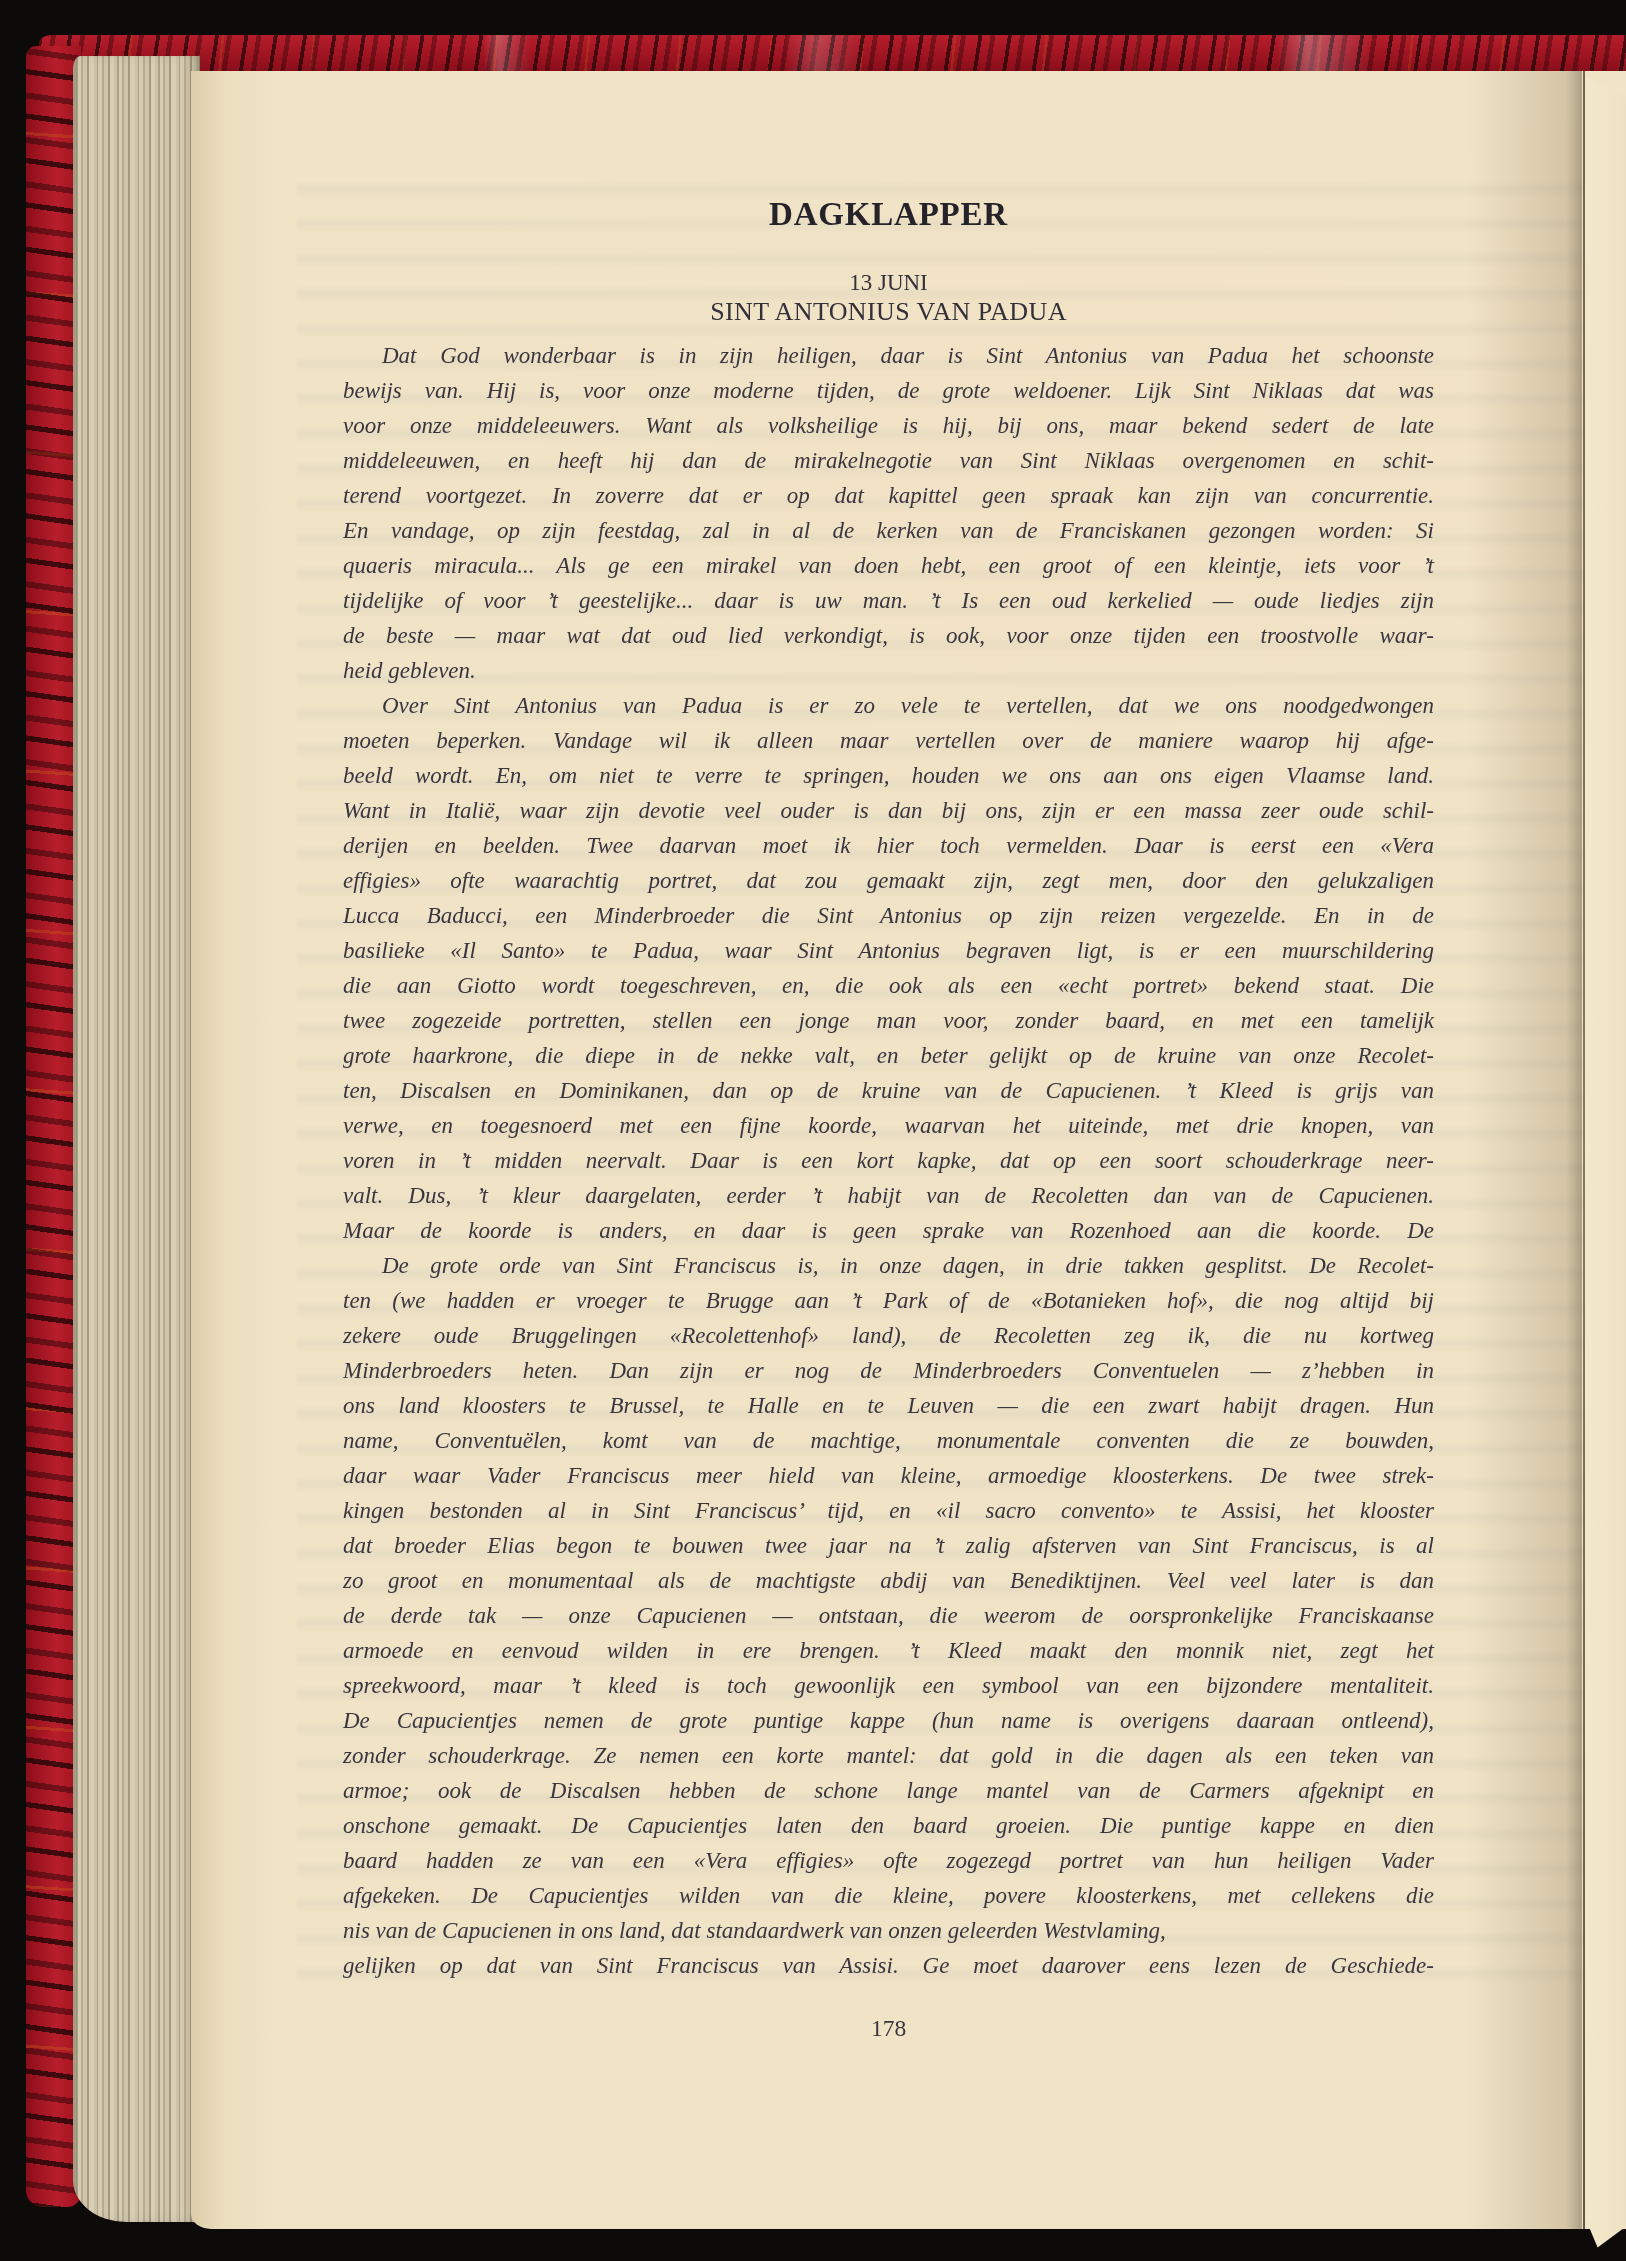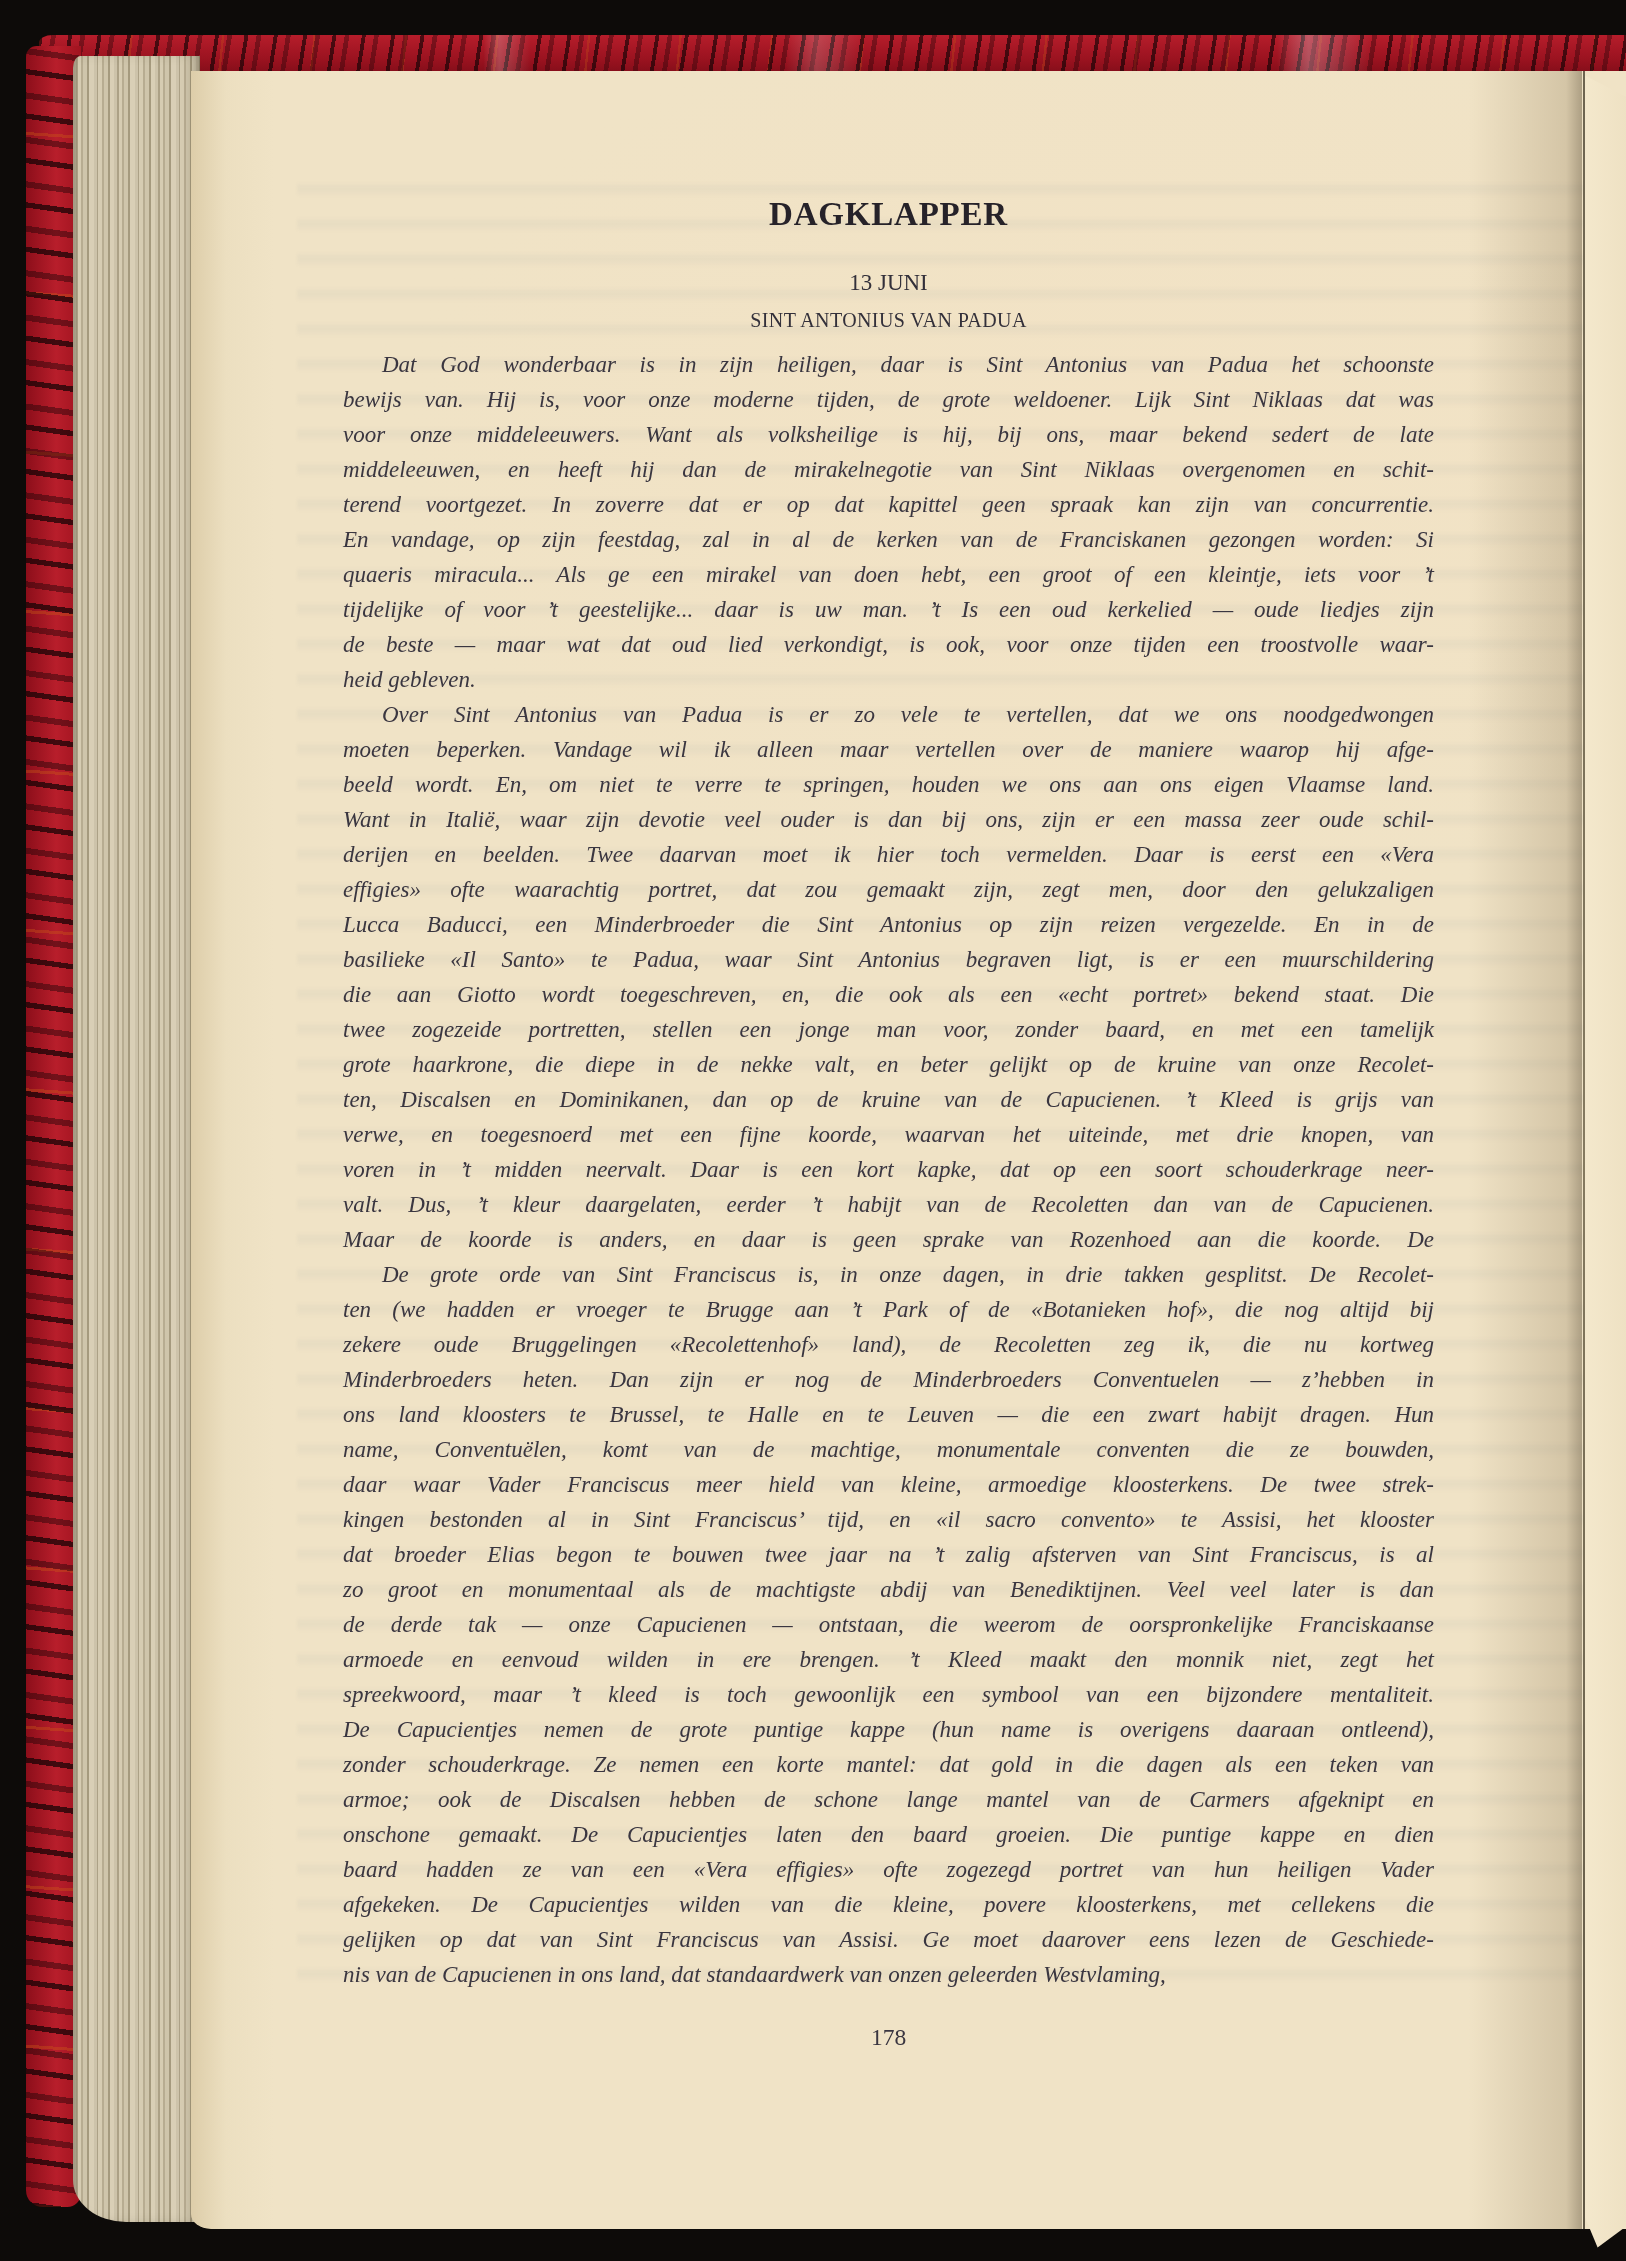--- a/index.html
+++ b/index.html
@@ -81,21 +81,21 @@
   .textcol{position:relative;padding:0 193px 0 152px;color:#38343a;}
   .page-title{
     margin:126px 0 0 0;text-align:center;
     font-size:33px;font-weight:bold;letter-spacing:0.8px;color:#262229;
     line-height:35px;
   }
   .date-heading{
     margin-top:38px;text-align:center;font-size:23px;line-height:26px;color:#33303a;
   }
   .section-heading{
-    margin-top:10px;text-align:center;font-size:20px;line-height:29px;color:#33303a;
+    margin-top:1px;text-align:center;font-size:26px;line-height:29px;color:#33303a;
     letter-spacing:0.4px;
   }
   .paragraphs{margin-top:12px;}
   .line{
     font-size:23px;line-height:35px;height:35px;white-space:nowrap;
     text-align:justify;text-align-last:justify;
     color:#3a3640;
     font-style:italic;
   }
   .line.first{text-indent:39px;}
@@ -161,22 +161,22 @@
             <div class="line">zo groot en monumentaal als de machtigste abdij van Benediktijnen. Veel veel later is dan</div>
             <div class="line">de derde tak — onze Capucienen — ontstaan, die weerom de oorspronkelijke Franciskaanse</div>
             <div class="line">armoede en eenvoud wilden in ere brengen. ’t Kleed maakt den monnik niet, zegt het</div>
             <div class="line">spreekwoord, maar ’t kleed is toch gewoonlijk een symbool van een bijzondere mentaliteit.</div>
             <div class="line">De Capucientjes nemen de grote puntige kappe (hun name is overigens daaraan ontleend),</div>
             <div class="line">zonder schouderkrage. Ze nemen een korte mantel: dat gold in die dagen als een teken van</div>
             <div class="line">armoe; ook de Discalsen hebben de schone lange mantel van de Carmers afgeknipt en</div>
             <div class="line">onschone gemaakt. De Capucientjes laten den baard groeien. Die puntige kappe en dien</div>
             <div class="line">baard hadden ze van een «Vera effigies» ofte zogezegd portret van hun heiligen Vader</div>
             <div class="line">afgekeken. De Capucientjes wilden van die kleine, povere kloosterkens, met cellekens die</div>
+            <div class="line last">nis van de Capucienen in ons land, dat standaardwerk van onzen geleerden Westvlaming,</div>
             <div class="line">gelijken op dat van Sint Franciscus van Assisi. Ge moet daarover eens lezen de Geschiede-</div>
-            <div class="line last">nis van de Capucienen in ons land, dat standaardwerk van onzen geleerden Westvlaming,</div>
           </div>
         </div>
       <div class="page-number">178</div>
     </div>
     <div class="page-curl"></div>
     <div class="crease-line"></div>
     <div class="next-page-edge"></div>
   </div>
 </div>
 

